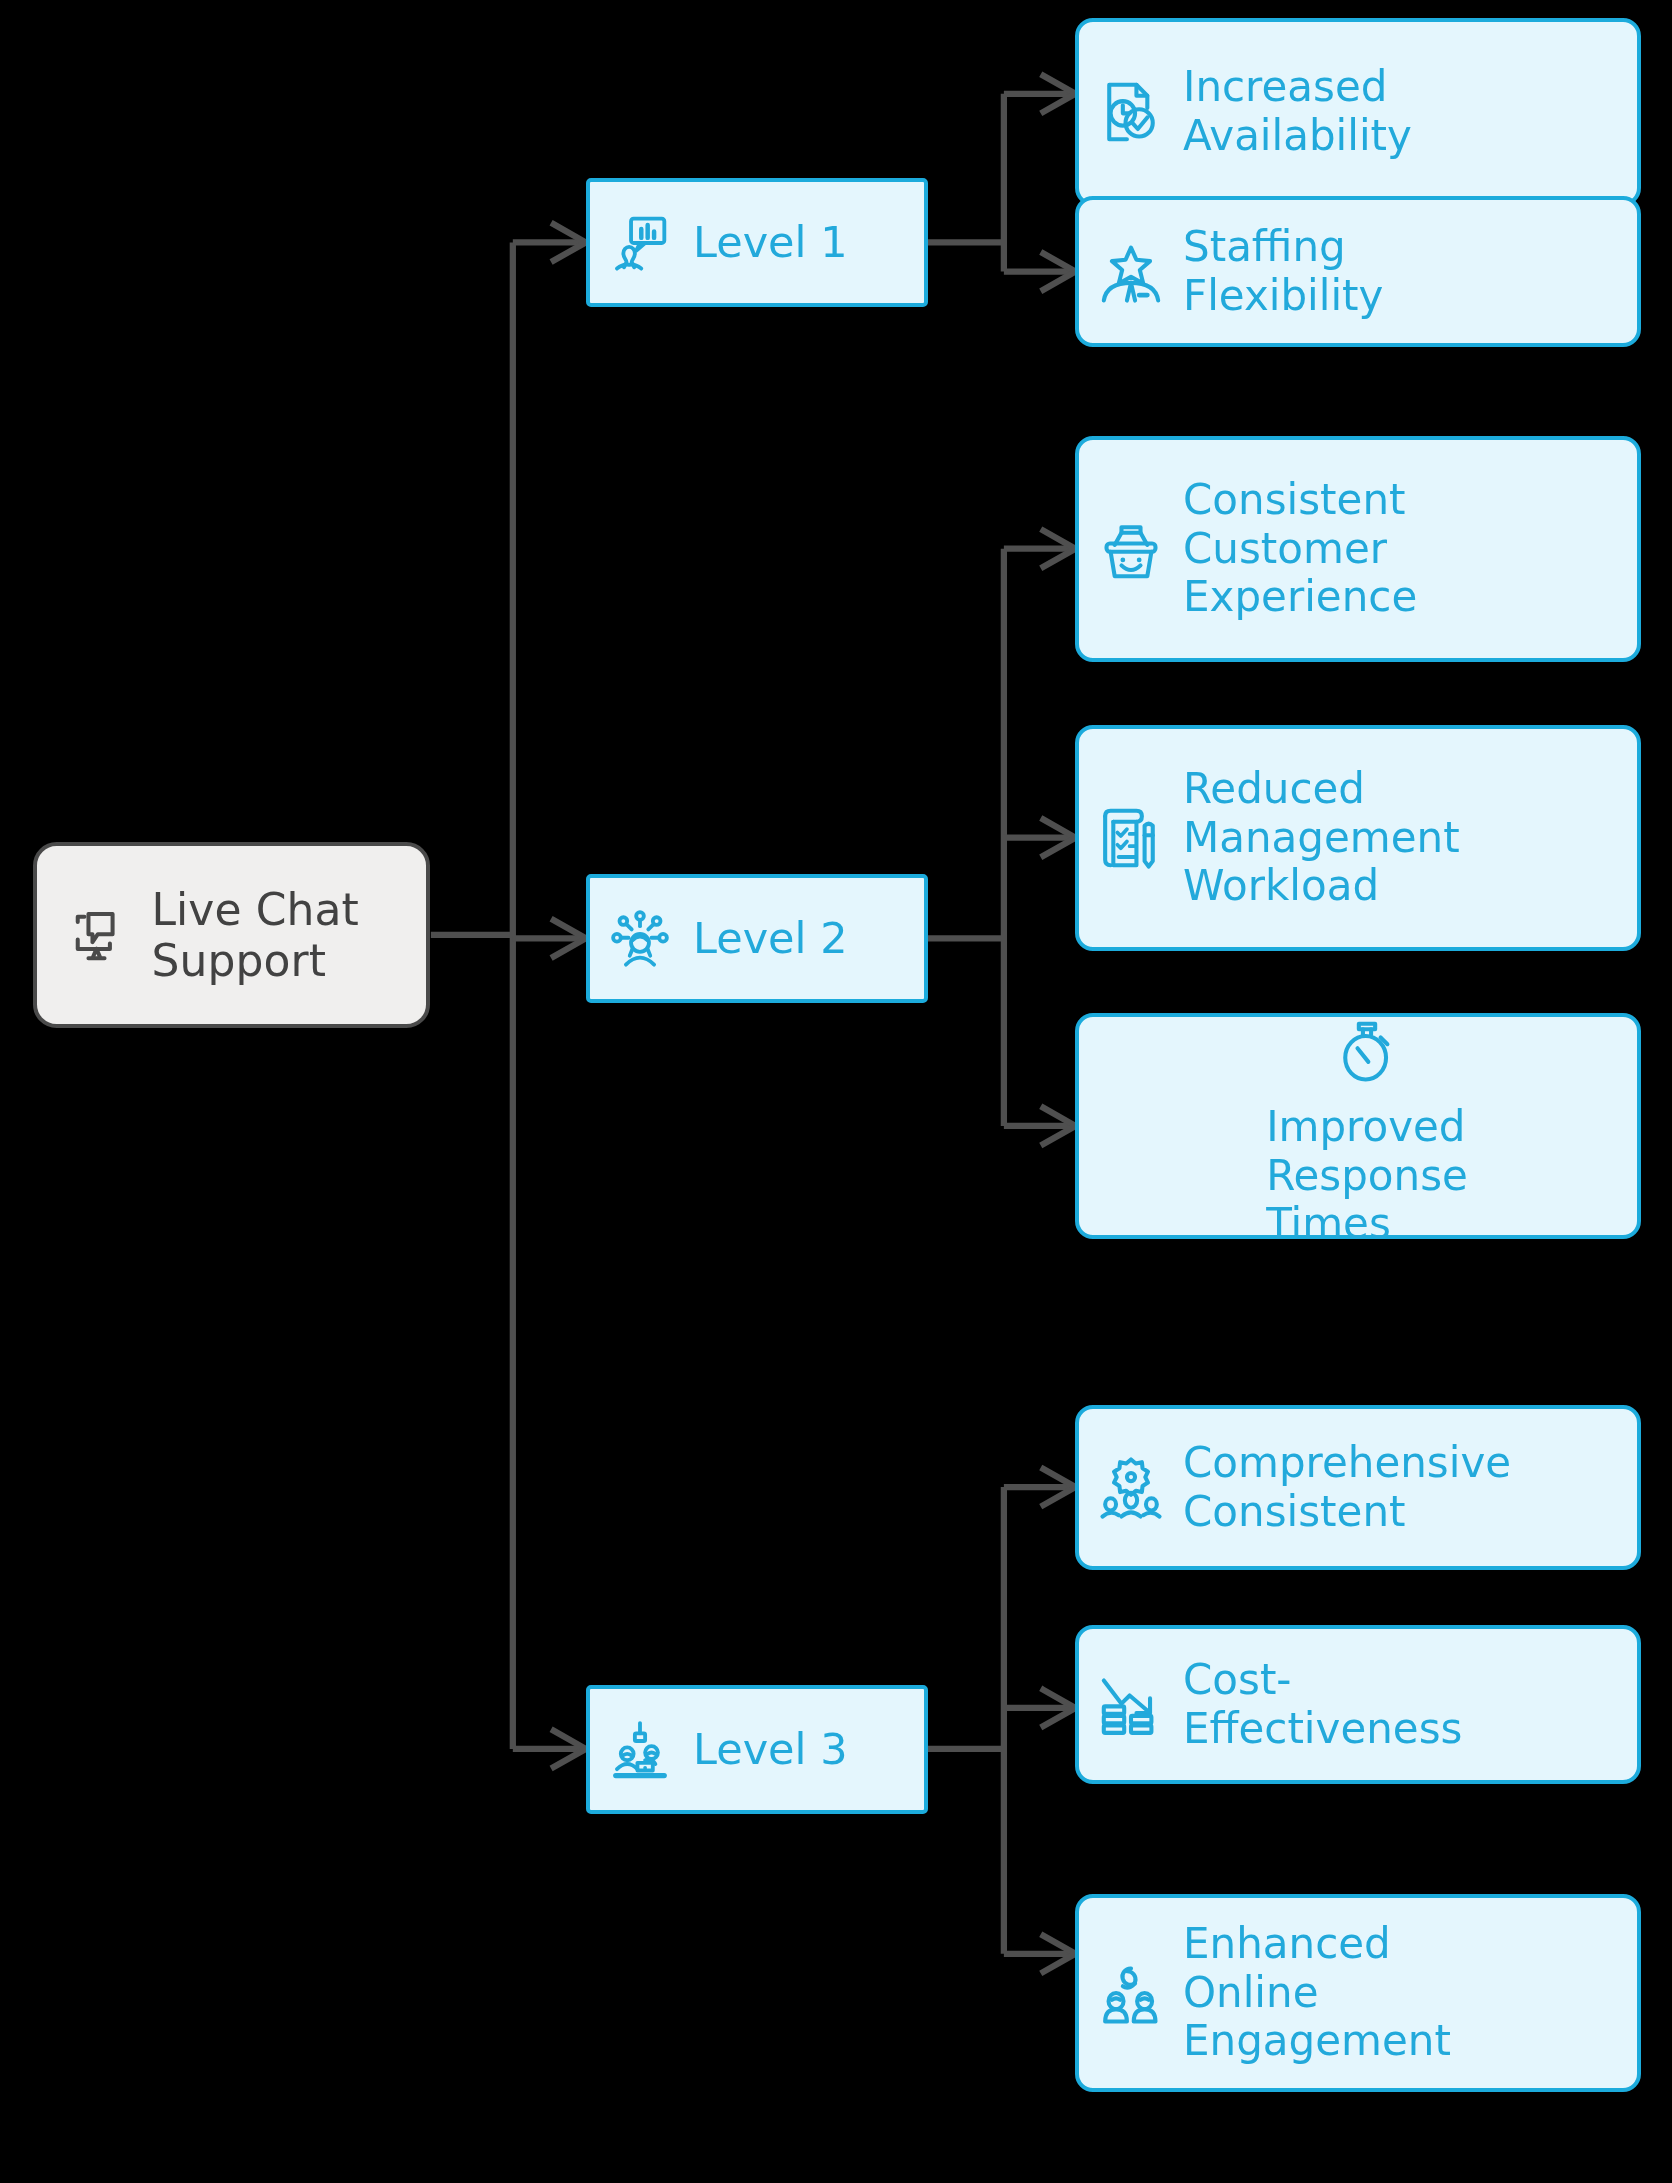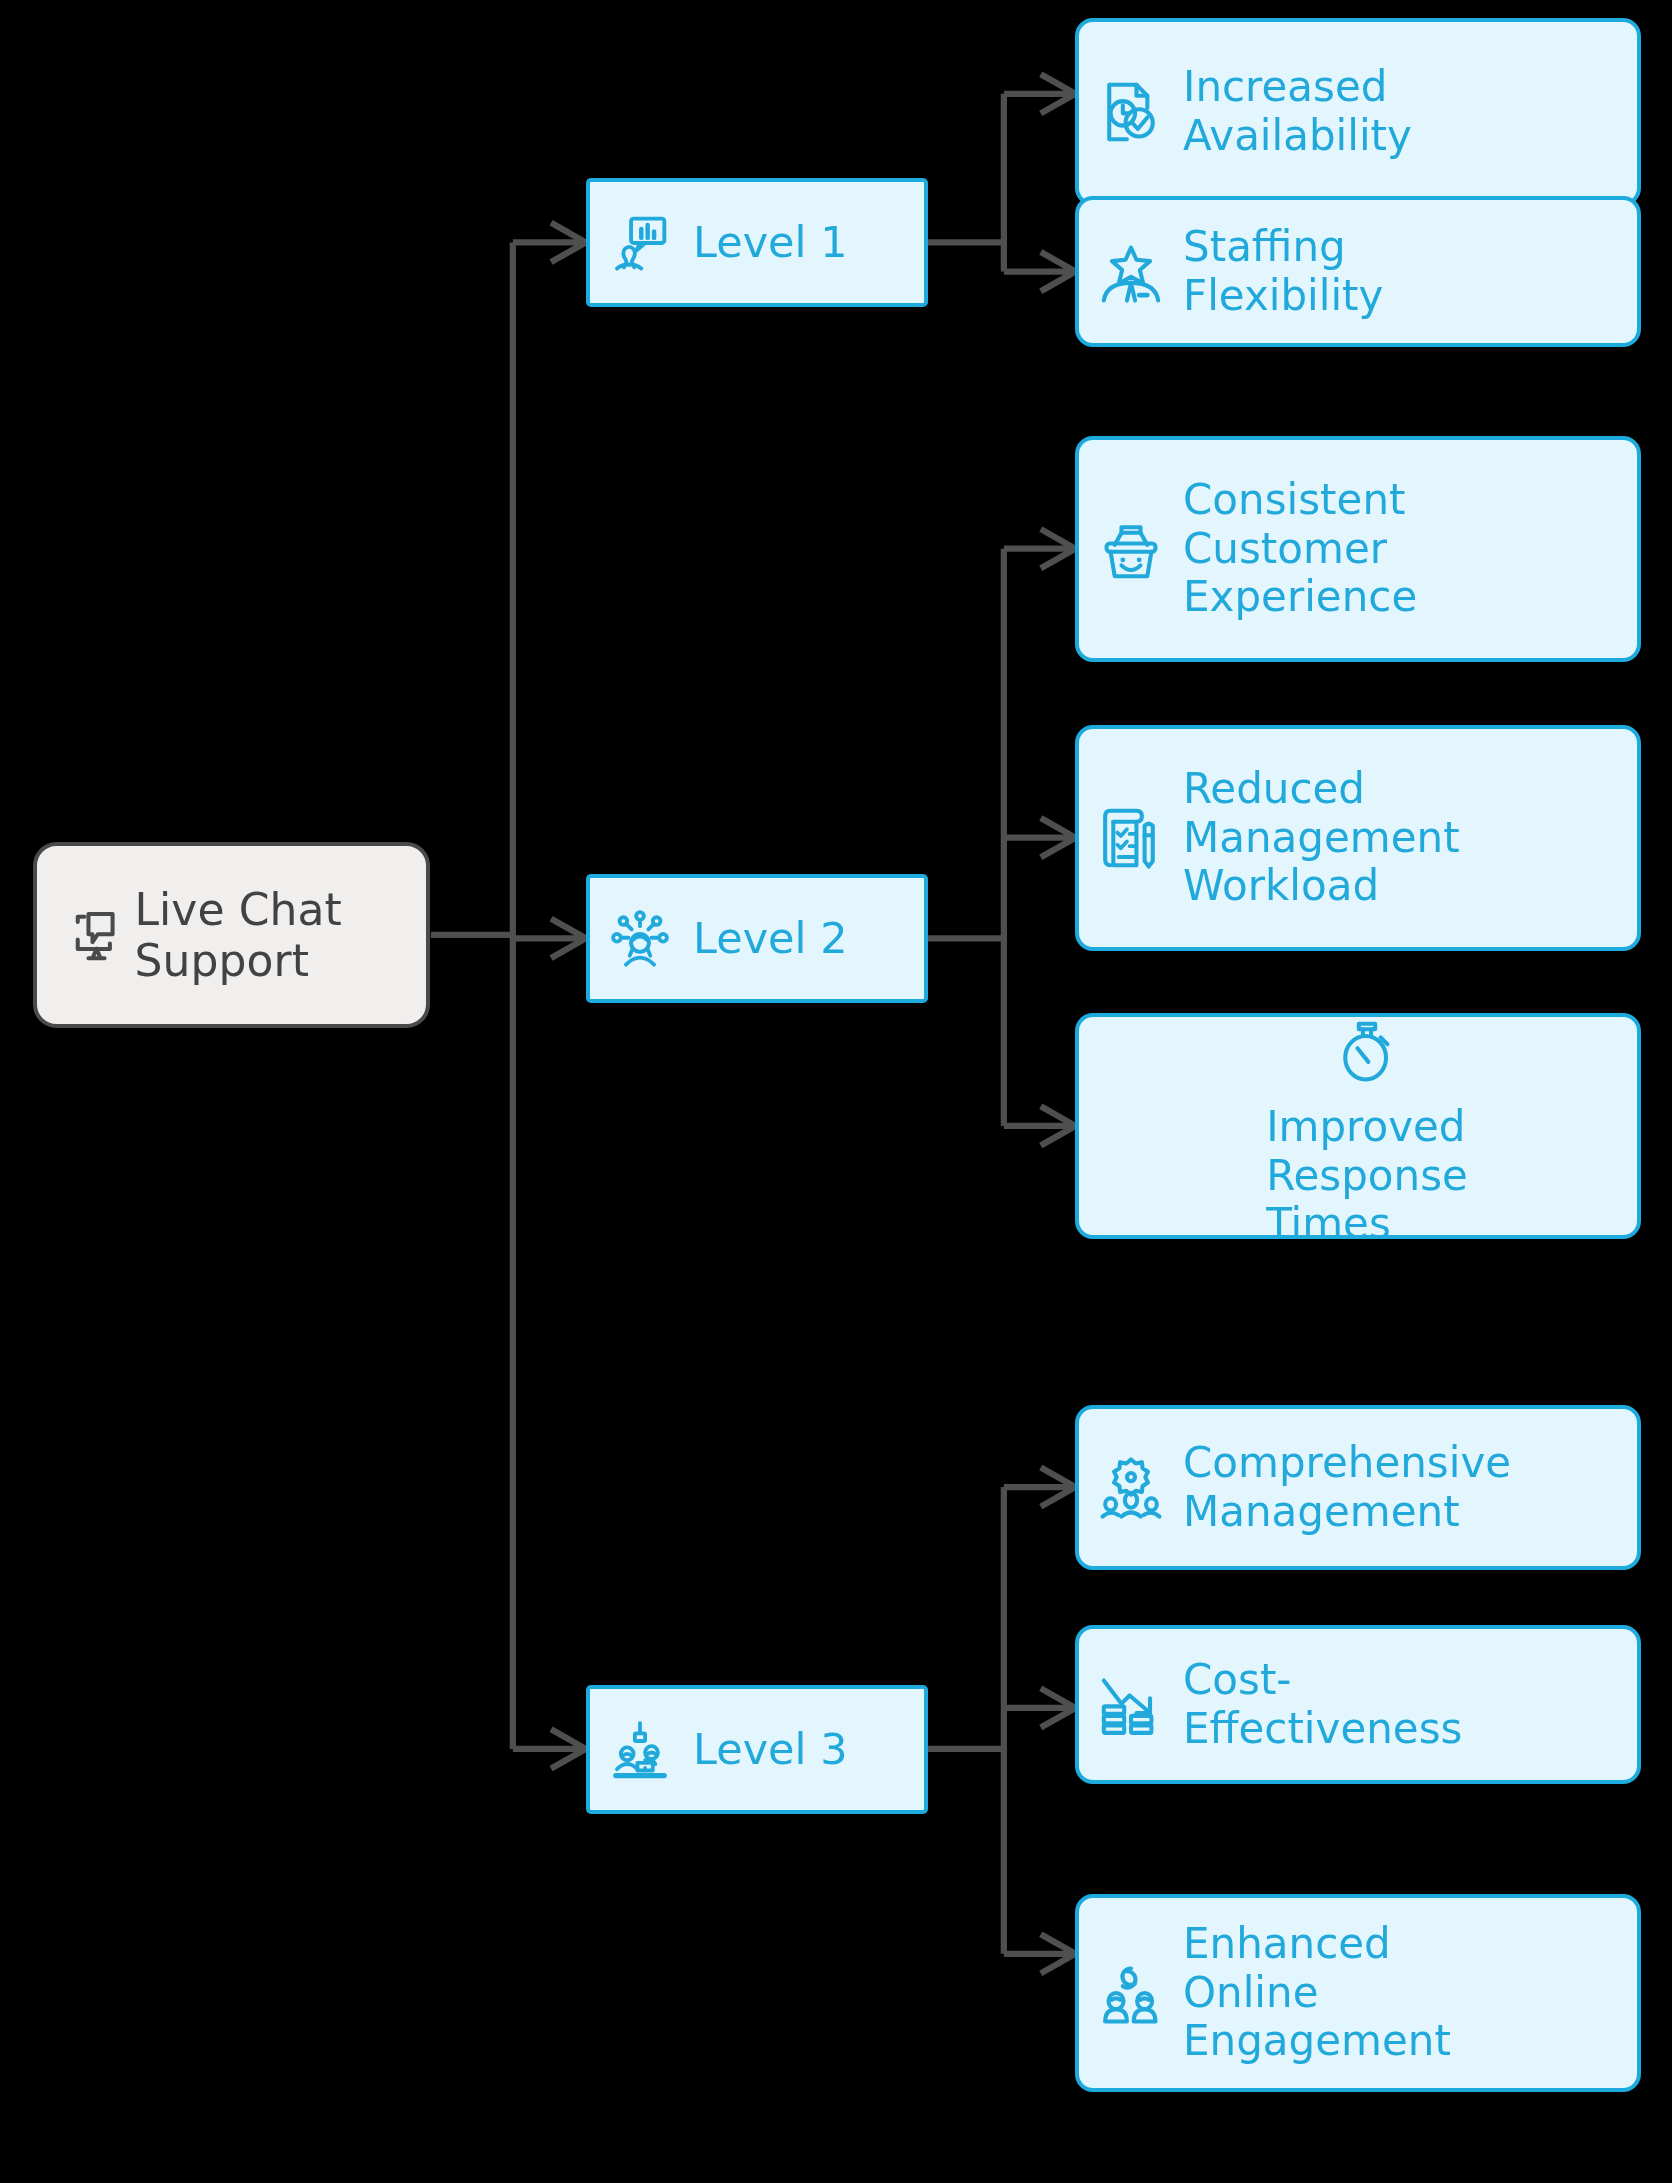--- a/index.html
+++ b/index.html
@@ -6,21 +6,21 @@
   body{font-family:"DejaVu Sans","Liberation Sans",sans-serif;}
   #canvas{position:relative;width:1673px;height:2183px;background:#000;overflow:hidden;}
   svg.edges{position:absolute;left:0;top:0;width:1673px;height:2183px;pointer-events:none;}
 
   .node{position:absolute;box-sizing:border-box;display:flex;align-items:center;}
   .node .ico{flex:0 0 auto;display:flex;align-items:center;justify-content:center;}
   .node .lbl{white-space:pre-line;line-height:1.16;}
 
   
   .root{left:33px;top:842px;width:397px;height:186px;background:#f0efee;
-        border:4.9px solid #4a4a4a;border-radius:23.6px;padding-left:26.4px;gap:4px;}
+        border:4.9px solid #4a4a4a;border-radius:23.6px;padding-left:26.4px;gap:21px;}
   .root .lbl{color:#424242;font-size:44px;letter-spacing:0.1px;}
   .root .ico{width:67px;height:67px;}
 
   
   .mid{width:342px;height:129px;background:#e4f6fd;border:4.9px solid #1cabdc;
        border-radius:5px;padding-left:18px;gap:21px;}
   .mid .lbl{color:#22a9db;font-size:43px;}
   .mid .ico{width:64px;height:64px;}
   #mid1{left:586px;top:178px;}
   #mid2{left:586px;top:874px;}
@@ -251,21 +251,21 @@
         <circle cx="50" cy="34" r="6"></circle>
         <ellipse cx="50" cy="68" rx="9" ry="11"></ellipse>
         <path d="M36 92 q14 -12 28 0"></path>
         <ellipse cx="20" cy="74" rx="8" ry="9"></ellipse>
         <path d="M8 92 q12 -10 24 -2"></path>
         <ellipse cx="80" cy="74" rx="8" ry="9"></ellipse>
         <path d="M92 92 q-12 -10 -24 -2"></path>
       </svg>
     </span>
     <span class="lbl">Comprehensive
-Management</span>
+Consistent</span>
   </div>
 
   <div class="node leaf" id="leaf7">
     <span class="ico">
       <svg viewBox="0 0 100 100" width="68" height="68" fill="none" stroke="#22a9db" stroke-width="6" stroke-linecap="round" stroke-linejoin="round">
         <path d="M10 14 L36 48 L48 36 L76 60"></path>
         <path d="M78 40 V62 H58"></path>
         <rect x="10" y="52" width="30" height="11" rx="2"></rect>
         <rect x="10" y="66" width="30" height="11" rx="2"></rect>
         <rect x="10" y="80" width="30" height="11" rx="2"></rect>

